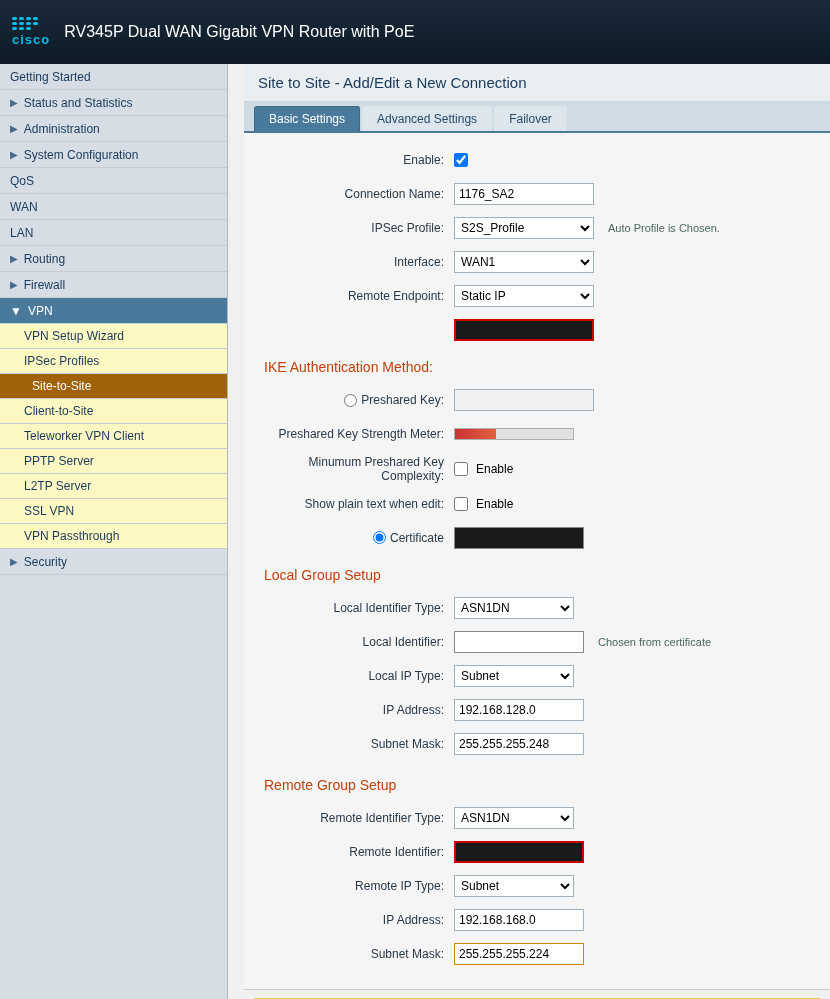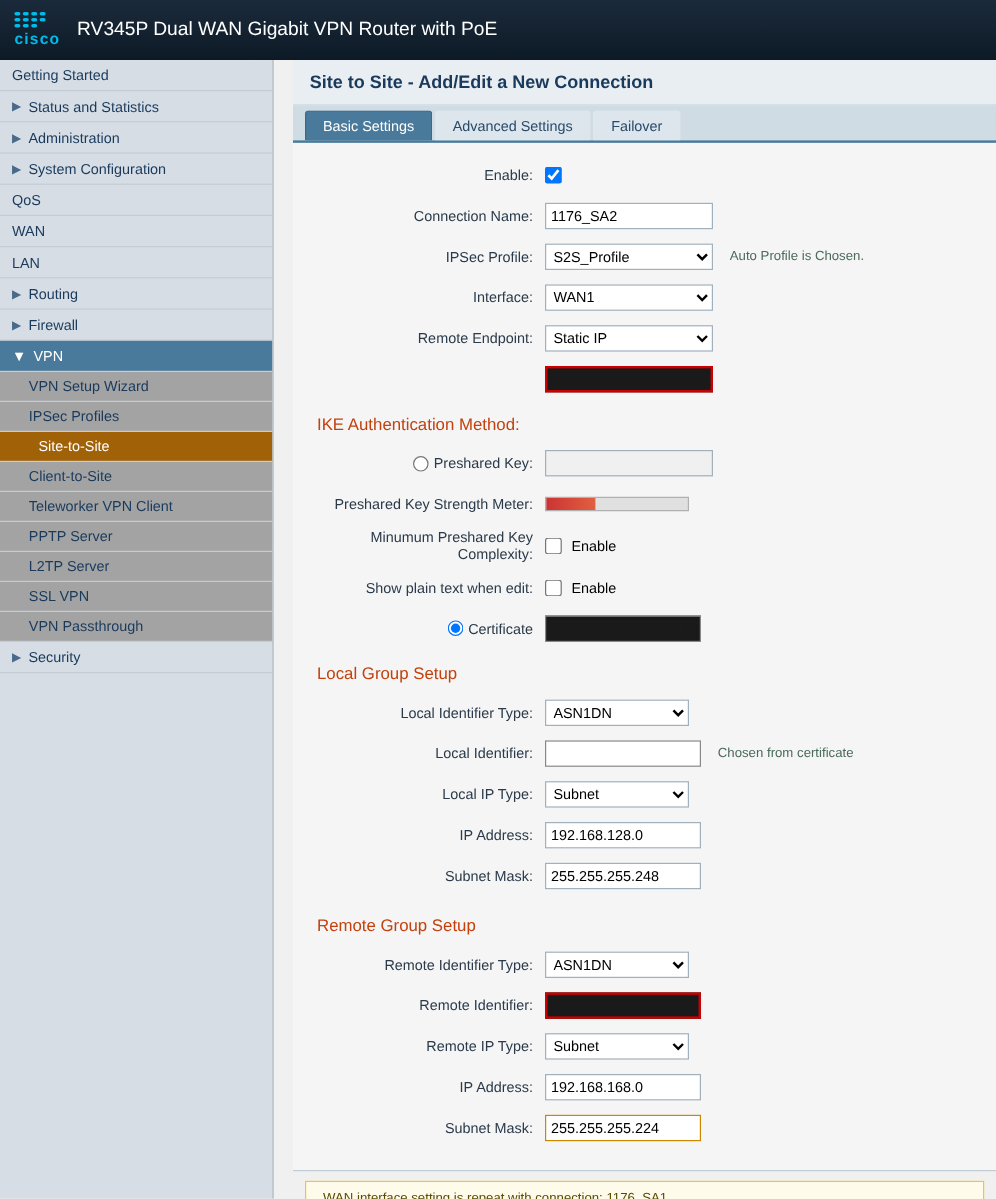--- a/index.html
+++ b/index.html
@@ -2,21 +2,21 @@
 <html><head>
   <meta charset="utf-8">
   <style>
     * { box-sizing: border-box; margin: 0; padding: 0; }
     body { font-family: Arial, sans-serif; font-size: 12px; background: #f0f0f0; width: 830px; min-height: 999px; overflow-x: hidden; }
 
     
     .header {
       background: #1a1a2e;
       background: linear-gradient(to bottom, #1b2a3b, #0d1a26);
-      height: 50px;
+      height: 64px;
       display: flex;
       align-items: center;
       padding: 0 12px;
       color: white;
     }
     .cisco-logo {
       display: flex;
       flex-direction: column;
       margin-right: 14px;
     }
@@ -74,21 +74,21 @@
     }
     .sidebar-subitem {
       padding: 5px 8px 5px 24px;
       cursor: pointer;
       border-bottom: 1px solid #c5cdd4;
       color: #1a3a5c;
       font-size: 12px;
       min-height: 24px;
       display: flex;
       align-items: center;
-      background: #a3a3a3;
+      background: #fef9c3;
     }
     .sidebar-subitem.active {
       background: #a16207;
       color: white;
       padding-left: 32px;
     }
     .sidebar-vpn-header {
       display: flex;
       align-items: center;
       padding: 5px 8px 5px 10px;
@@ -105,21 +105,21 @@
       flex: 1;
       background: #f5f5f5;
       overflow-y: auto;
     }
     .page-title {
       background: #e8eef2;
       padding: 10px 14px;
       font-size: 15px;
       color: #1a3a5c;
       border-bottom: 1px solid #ccd6de;
-      font-weight: bold;
+      font-weight: normal;
     }
     .tabs-bar {
       display: flex;
       background: #d0dce4;
       border-bottom: 2px solid #4a7a9b;
       padding: 4px 10px 0;
     }
     .tab {
       padding: 5px 14px;
       font-size: 12px;

